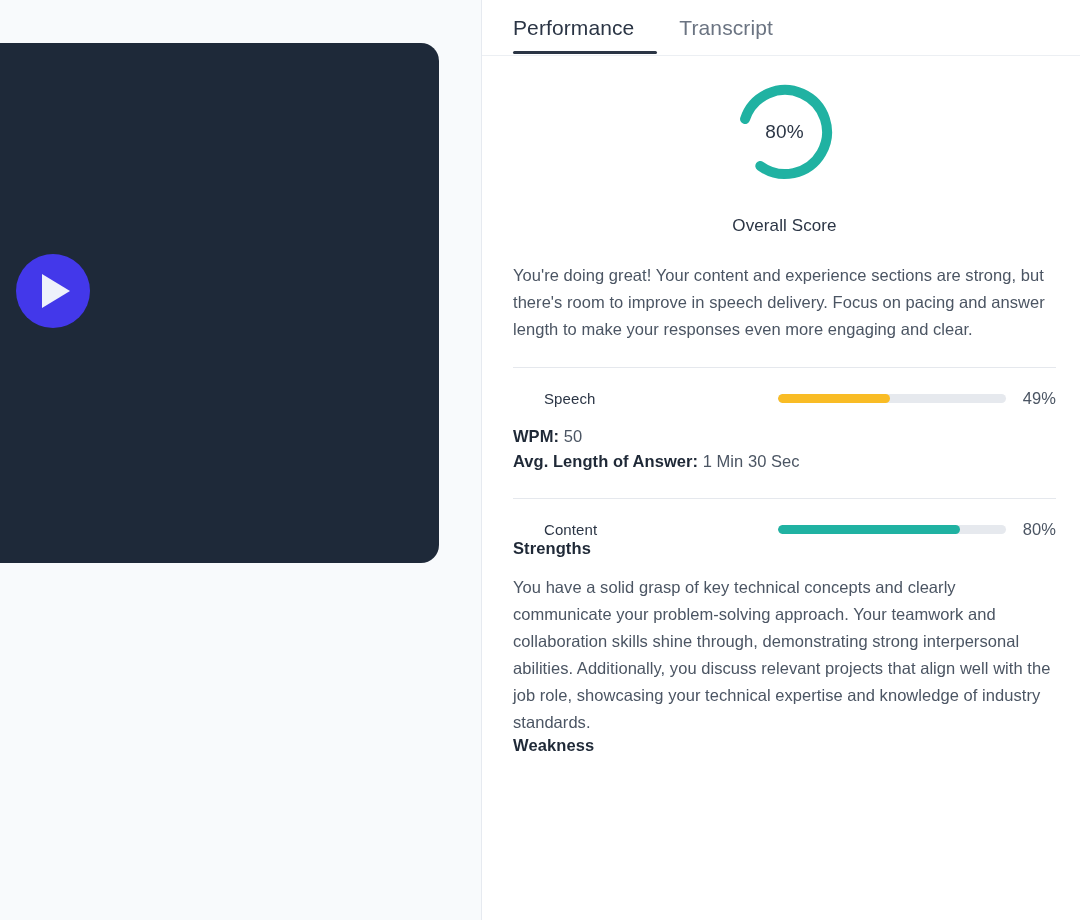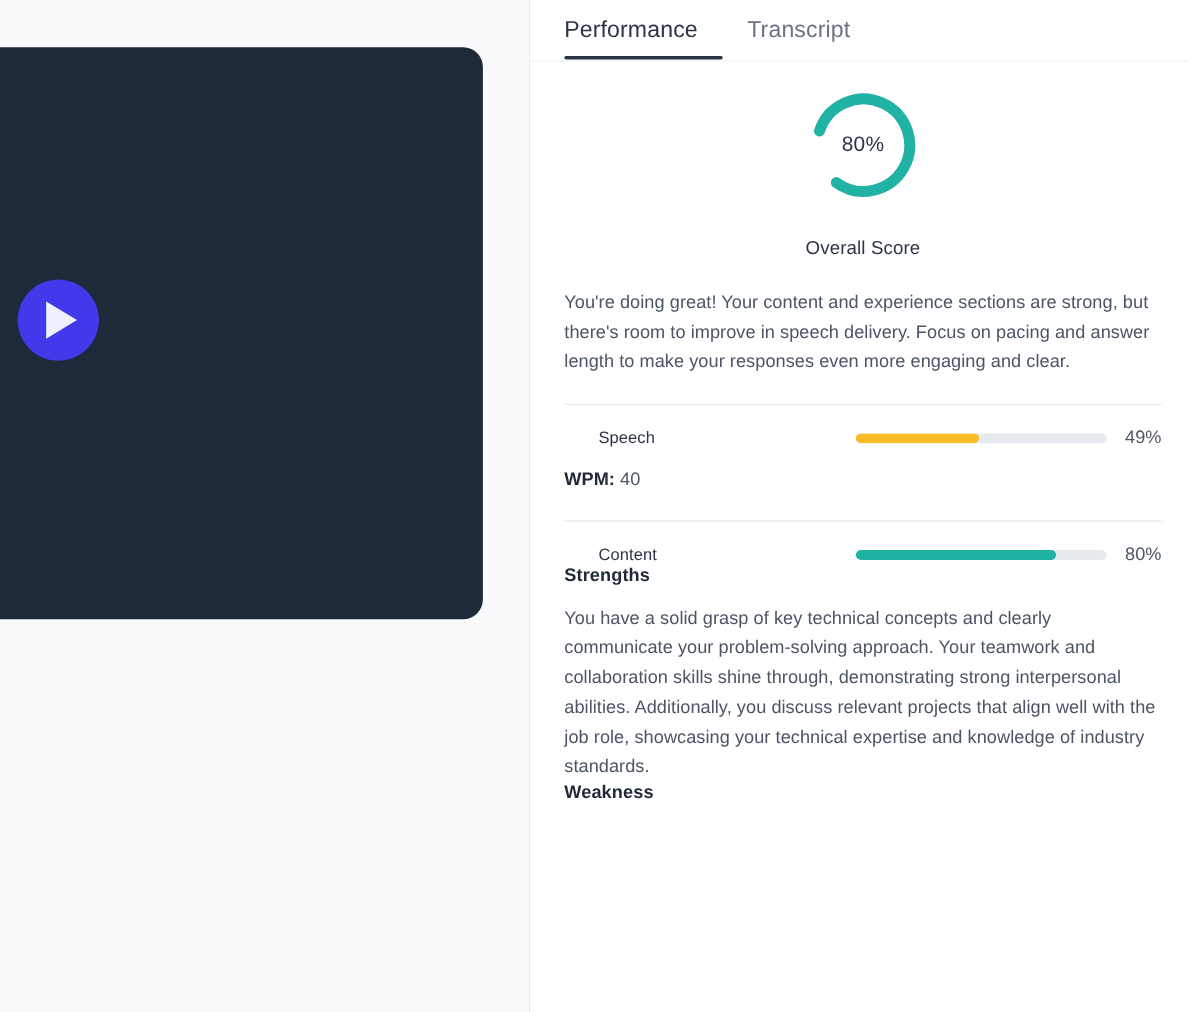--- a/index.html
+++ b/index.html
@@ -286,21 +286,25 @@
             <div class="fill amber" id="fill-speech" style="width: 49%; background: rgb(249, 188, 37);"></div>
           </div>
           <div class="metric-pct">49%</div>
         </div>
       </div>
 
 
       <div class="kv-list">
         <div class="kv-row">
           <span class="k">WPM:</span>
-          <span class="v">40</span>
+          <span class="v">50</span>
+        </div>
+        <div class="kv-row">
+          <span class="k">Avg. Length of Answer:</span>
+          <span class="v">1 Min 30 Sec</span>
         </div>
       </div>
 
       <div class="divider"></div>
 
       <div class="metric-row">
         <div class="metric-label">Content</div>
         <div class="metric-bar-area">
           <div class="track">
             <div class="fill teal" id="fill-content" style="width: 80%; background: rgb(32, 178, 162);"></div>

